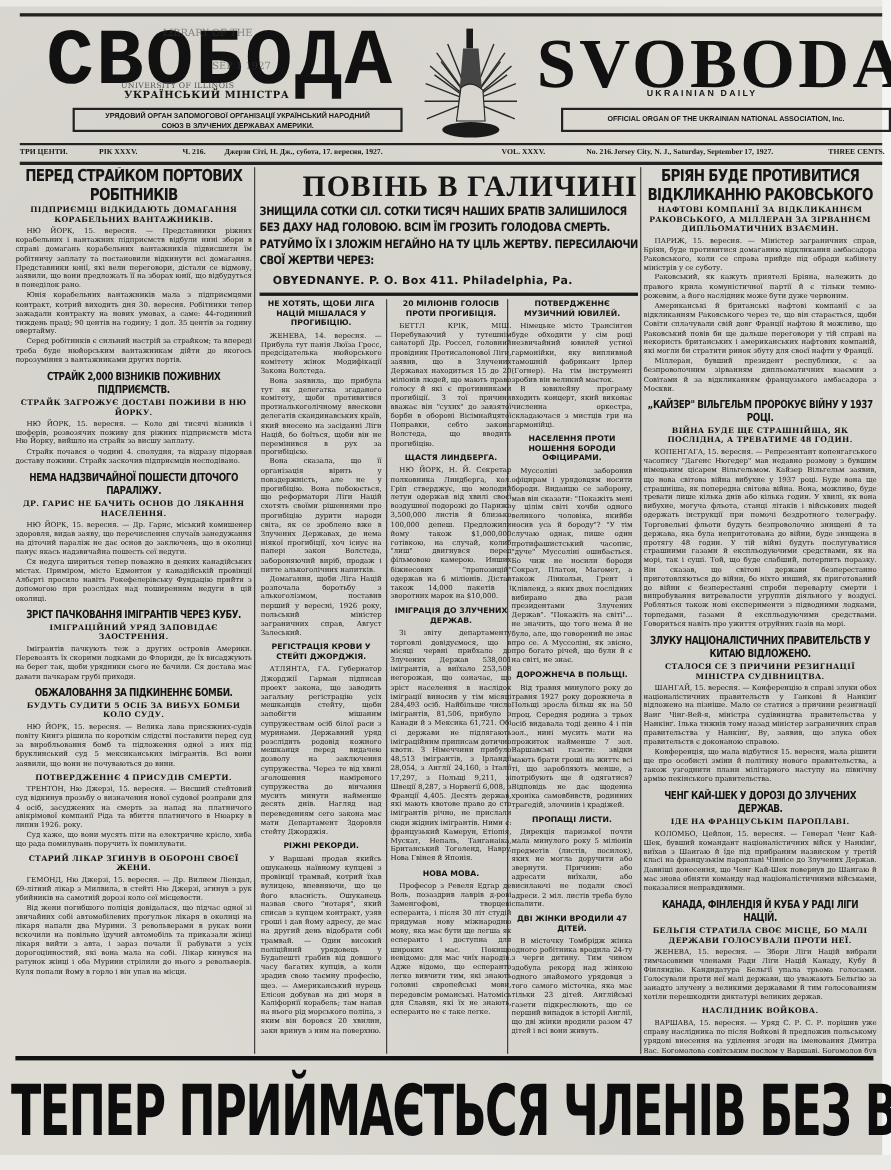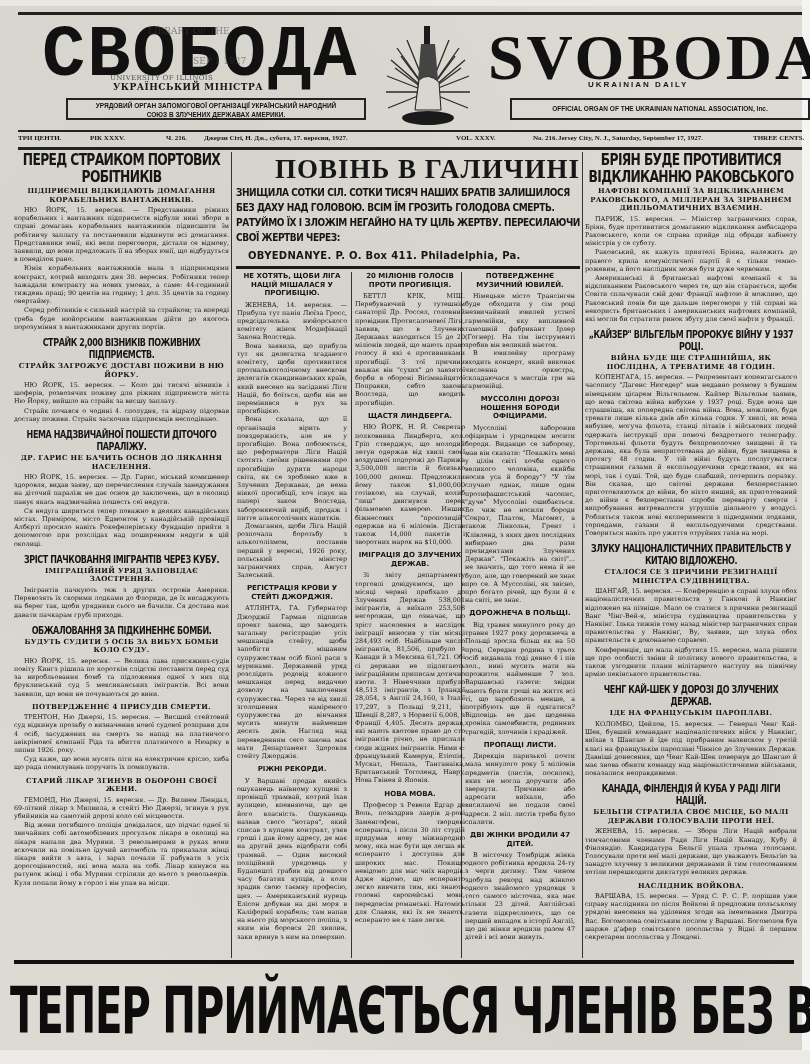--- a/index.html
+++ b/index.html
@@ -270,21 +270,21 @@
     </div>
   </div>
 
   <div class="mcol mcol-3" style="max-height: 686px; overflow: hidden;">
     <div>
       <div class="head-col" style="margin-top:0">ПОТВЕРДЖЕННЄ МУЗИЧНИЙ ЮВИЛЕЙ.</div>
       <p>Німецьке місто Трансінген буде обходити у сім році незвичайний ювилей устної гармонійки, яку випливной тамошній фабрикант Ірлер (Гогнер). На тім інструменті зробив він великий маєток.</p>
       <p>В ювилейну програму входить концерт, який виконає численна оркестра, складаючася з мистців гри на гармонійці.</p>
     </div>
     <div>
-      <div class="head-col">МУССОЛІНІ ДОРОЗІ НОШЕННЯ БОРОДИ ОФІЦИРАМИ.</div>
+      <div class="head-col">НАСЕЛЕННЯ ПРОТИ НОШЕННЯ БОРОДИ ОФІЦИРАМИ.</div>
       <p>Муссоліні заборонив офіцирам і урядовцям носити бороди. Виданцю се заборону, мав він сказати: "Покажіть мені у цілім світі хочби одного великого чоловіка, якийби носив уса й бороду"? "У тім случаю однак, пише один протифашистський часопис, "дуче" Муссоліні ошибається. Бо чиж не носили бороди Сократ, Платон, Магомет, а також Лінкольн, Грент і Клівленд, з яких двох послідних вибирано два рази президентами Злучених Держав". "Покажіть на світі"... не значить, що того нема й не було, але, що говорений не знає про се. А Муссоліні, як звісно, про богато річей, що були й є на світі, не знає.</p>
     </div>
     <div>
       <div class="head-col">ДОРОЖНЕЧА В ПОЛЬЩІ.</div>
       <p>Від травня минулого року до травня 1927 року дорожнеча в Польщі зросла більш як на 50 проц. Середня родина з трьох осіб видавала тоді денно 4 і пів зол., нині мусить мати на прожиток найменше 7 зол. Варшавські газети: звідки мають брати гроші на життє всі ті, що заробляють менше, а потрібують ще й одягатися? Відповідь не дає щоденна хроніка самовбивств, родинних трагедій, злочинів і крадіжей.</p>
     </div>
     <div>
       <div class="head-col">ПРОПАЩІ ЛИСТИ.</div>
       <p>Дирекція паризької почти мала минулого року 5 міліонів предметів (листів, посилок), яких не могла доручити або звернути. Причини: або адресати виїхали, або висилаючі не подали своєї адреси. 2 міл. листів треба було спалити.</p>
     </div>
@@ -294,20 +294,21 @@
     </div>
   </div>
 
   <div class="col col-right" style="max-height: 806px; overflow: hidden;">
     <div>
       <div class="head-xl">БРІЯН БУДЕ ПРОТИВИТИСЯ ВІДКЛИКАННЮ РАКОВСЬКОГО</div>
       <div class="head-sm">НАФТОВІ КОМПАНІЇ ЗА ВІДКЛИКАННЄМ РАКОВСЬКОГО, А МІЛЛЕРАН ЗА ЗІРВАННЄМ ДИПЛЬОМАТИЧНИХ ВЗАЄМИН.</div>
       <p>ПАРИЖ, 15. вересня. — Міністер заграничних справ, Бріян, буде противитися домаганню відкликання амбасадора Раковського, коли се справа прийде під обради кабінету міністрів у се суботу.</p>
       <p>Раковський, як кажуть приятелі Бріяна, належить до правого крила комуністичної партії й є тільки темно-рожевим, а його наслідник може бути дуже червоним.</p>
       <p>Американські й британські нафтові компанії є за відкликанням Раковського через те, що він старається, щоби Совіти сплачували свій довг Франції нафтою й можливо, що Раковський повів би ще дальше переговори у тій справі на некористь британських і американських нафтових компаній, які могли би стратити ринок збуту для своєї нафти у Франції.</p>
+      <p>Міллеран, бувший президент республики, є за безпроволочним зірванням дипльоматичних взаємин з Совітами й за відкликанням французького амбасадора з Москви.</p>
     </div>
     <div>
       <div class="head-md">„КАЙЗЕР" ВІЛЬГЕЛЬМ ПРОРОКУЄ ВІЙНУ У 1937 РОЦІ.</div>
       <div class="head-sm">ВІЙНА БУДЕ ЩЕ СТРАШНІЙША, ЯК ПОСЛІДНА, А ТРЕВАТИМЕ 48 ГОДИН.</div>
       <p>КОПЕНГАГА, 15. вересня. — Репрезентант копенгагського часопису "Дагенс Нюгедер" мав недавно розмову з бувшим німецьким цісарем Вільгельмом. Кайзер Вільгельм заявив, що нова світова війна вибухне у 1937 році. Буде вона ще страшніша, як попередна світова війна. Вона, можливо, буде тревати лише кілька днів або кілька годин. У хвилі, як вона вибухне, могуча фльота, станці літаків і військових людей одержать інструкції при помочі бездротного телеграфу. Торговельні фльоти будуть безпроволочно знищені й та держава, яка була неприготована до війни, буде знищена в протягу 48 годин. У тій війні будуть послугуватися страшними газами й експльодуючими средствами, як на морі, так і суші. Той, що буде слабший, потерпить поразку. Він сказав, що світові держави безперестанно приготовляються до війни, бо ніхто инший, як приготований до війни є безперестанні спроби переварту смерти і випробування витревалости угруппів діяльного у воздусі. Робляться також нові експерименти з підводними лодками, торпедами, газами й експльодуючими средствами. Говориться навіть про ужиття отруйних газів на морі.</p>
     </div>
     <div>
       <div class="head-md">ЗЛУКУ НАЦІОНАЛІСТИЧНИХ ПРАВИТЕЛЬСТВ У КИТАЮ ВІДЛОЖЕНО.</div>
       <div class="head-sm">СТАЛОСЯ СЕ З ПРИЧИНИ РЕЗИГНАЦІЇ МІНІСТРА СУДІВНИЦТВА.</div>
       <p>ШАНГАЙ, 15. вересня. — Конференцію в справі злуки обох націоналістичних правительств у Ганкові й Нанкінґ відложено на пізніше. Мало се статися з причини резигнації Ванг Чінг-Вей-я, міністра судівництва правительства у Нанкінґ. Ілька тижнів тому назад міністер заграничних справ правительства у Нанкінґ, Ву, заявив, що злука обох правительств є доконаною справою.</p>

